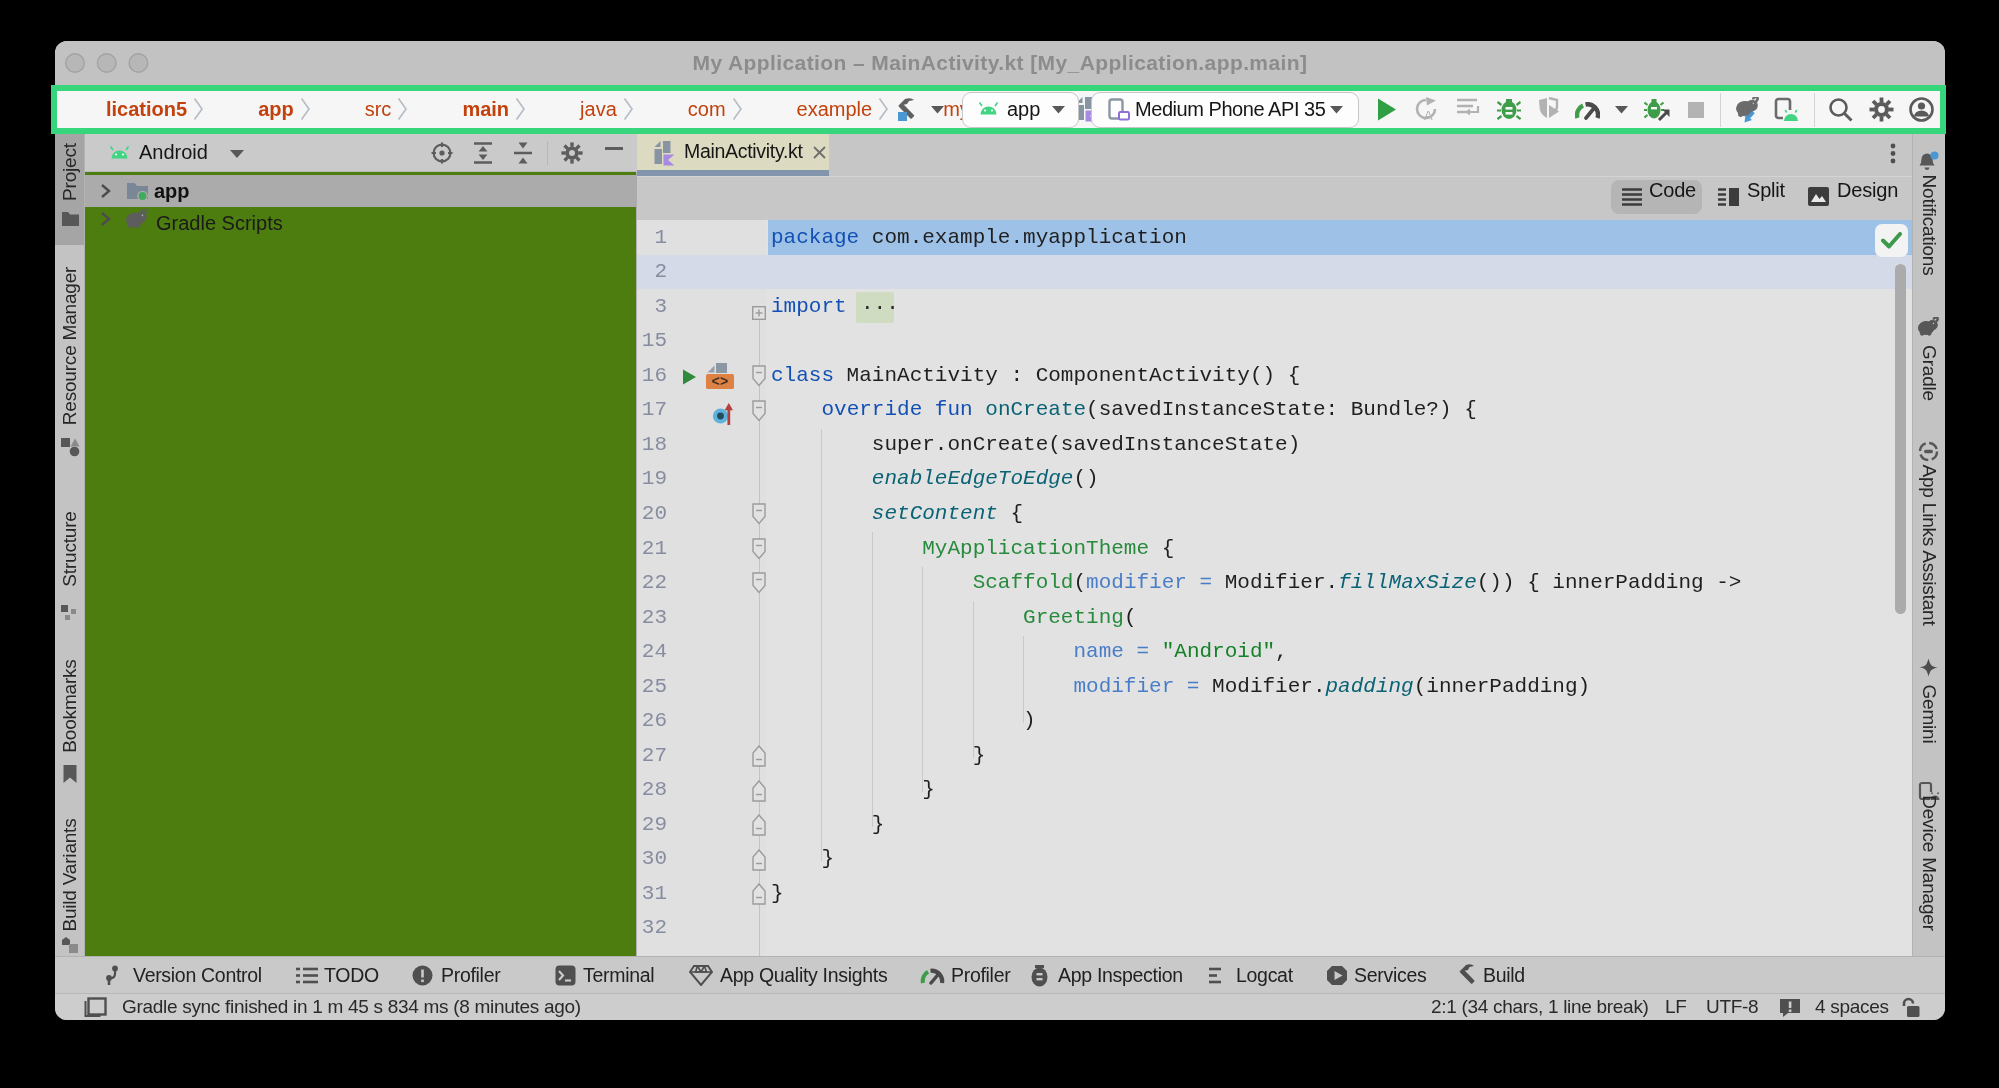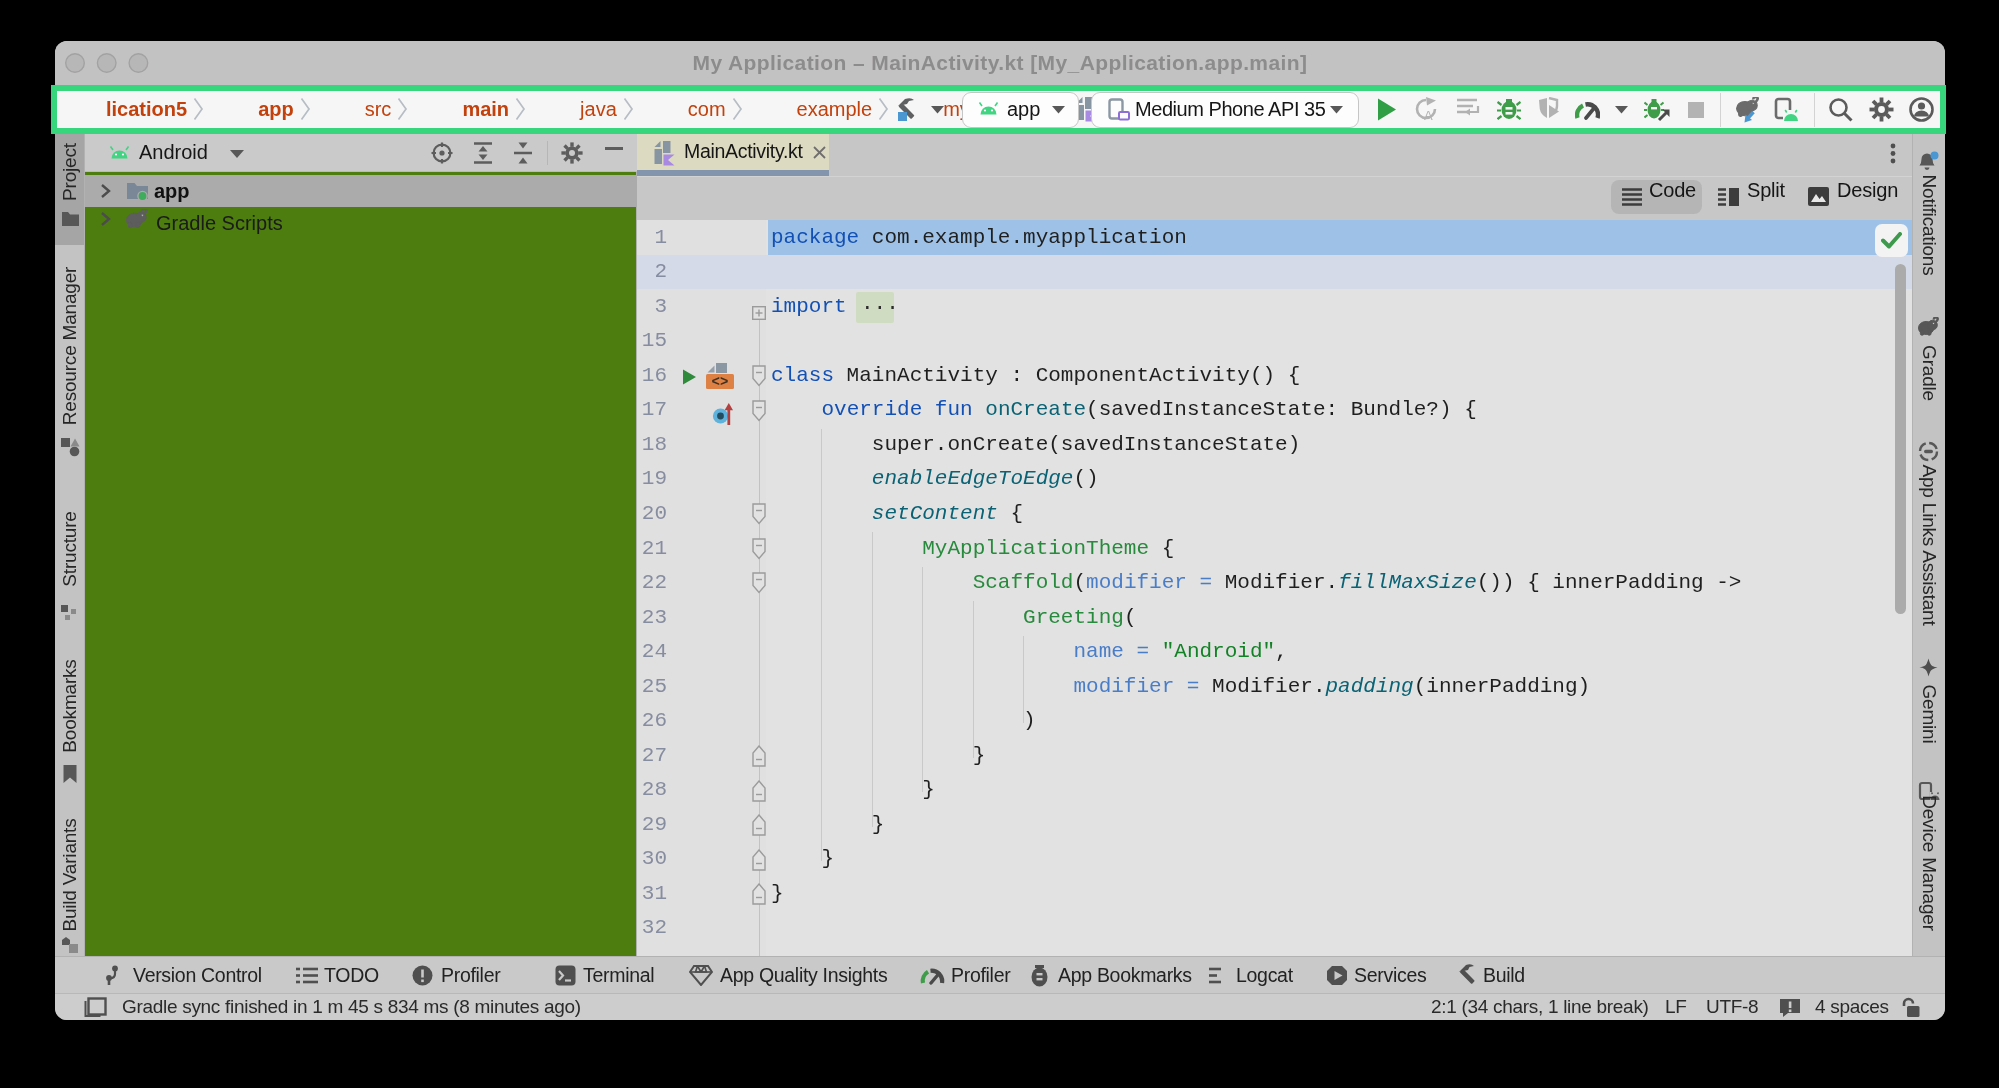--- a/index.html
+++ b/index.html
@@ -597,21 +597,21 @@
       <path d="M10.5 4.8 A10.5 10.5 0 0 1 22 17" fill="none" stroke="#4a4a4a" stroke-width="4.2"></path>
       <line x1="11" y1="17" x2="19" y2="7.5" stroke="#4a4a4a" stroke-width="3.4" stroke-linecap="round"></line>
     </svg>
     <div class="abs blabel" style="left:896px;">Profiler</div>
     <svg class="abs" style="left:975px;top:8px;" width="19" height="22" viewBox="0 0 19 22">
       <rect x="5" y="0" width="9" height="3" fill="#4f4f4f"></rect>
       <ellipse cx="9.5" cy="12" rx="8" ry="9.5" fill="#4f4f4f"></ellipse>
       <rect x="6.5" y="8" width="6" height="2.4" fill="#cac9c9"></rect>
         <rect x="6.5" y="13" width="6" height="2.4" fill="#cac9c9"></rect>
     </svg>
-    <div class="abs blabel" style="left:1003px;">App Bookmarks</div>
+    <div class="abs blabel" style="left:1003px;">App Inspection</div>
     <svg class="abs" style="left:1154px;top:10px;" width="22" height="17" viewBox="0 0 22 17">
       <g stroke="#4f4f4f" stroke-width="2.6">
           <line x1="0" y1="2" x2="12" y2="2"></line>
           <line x1="0" y1="8.5" x2="8" y2="8.5"></line>
           <line x1="0" y1="15" x2="12" y2="15"></line>
         </g>
     </svg>
     <div class="abs blabel" style="left:1181px;">Logcat</div>
     <svg class="abs" style="left:1271px;top:8px;" width="22" height="21" viewBox="0 0 22 21">
       <path d="M6 1 h10 l5 5 v9 l-5 5 H6 l-5 -5 V6 Z" fill="#4f4f4f"></path>

